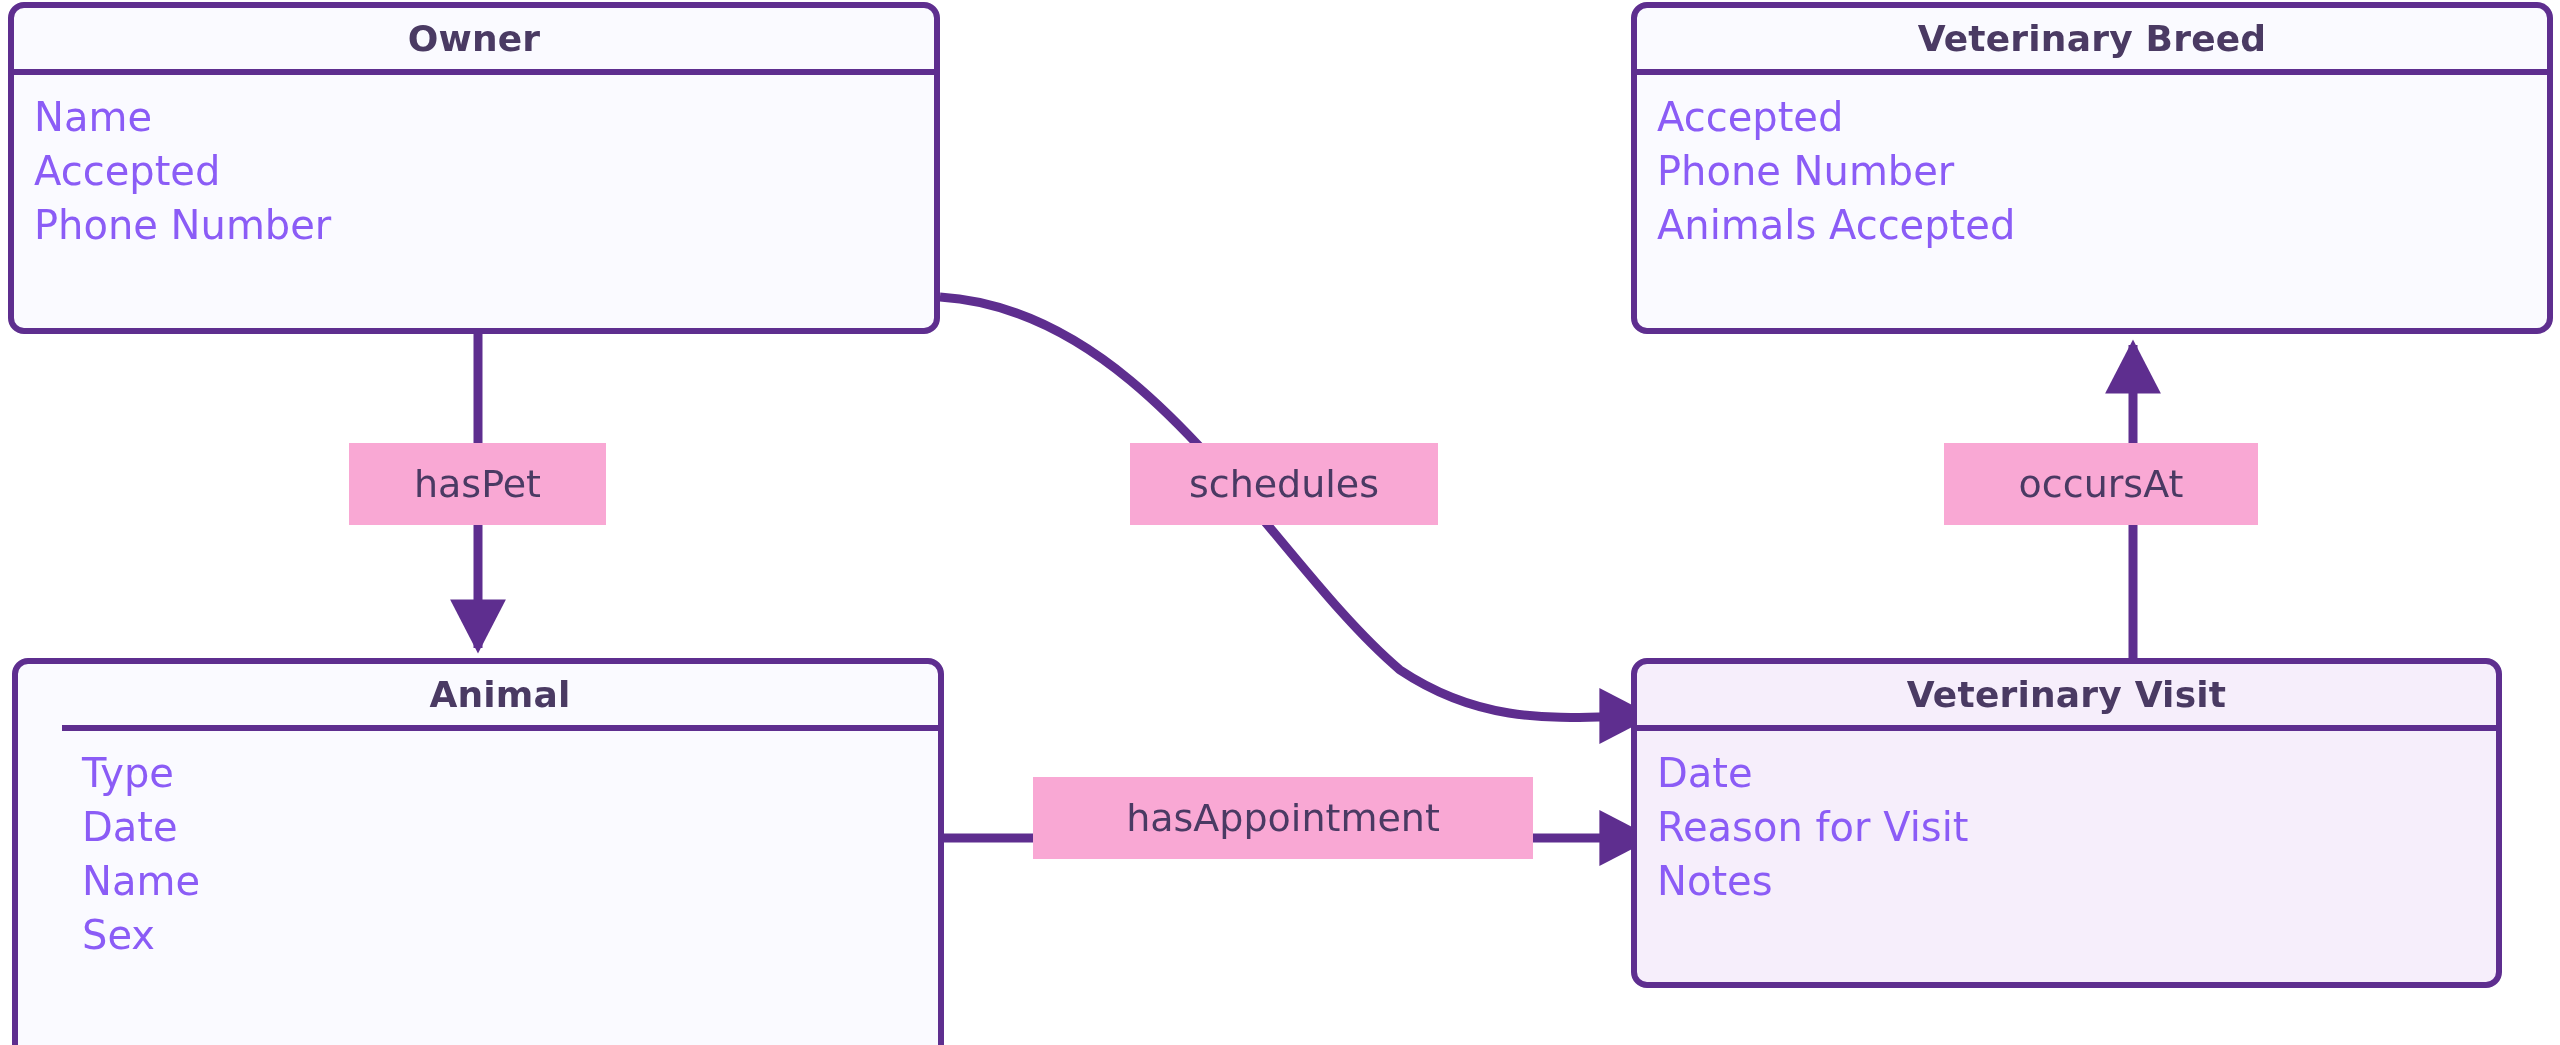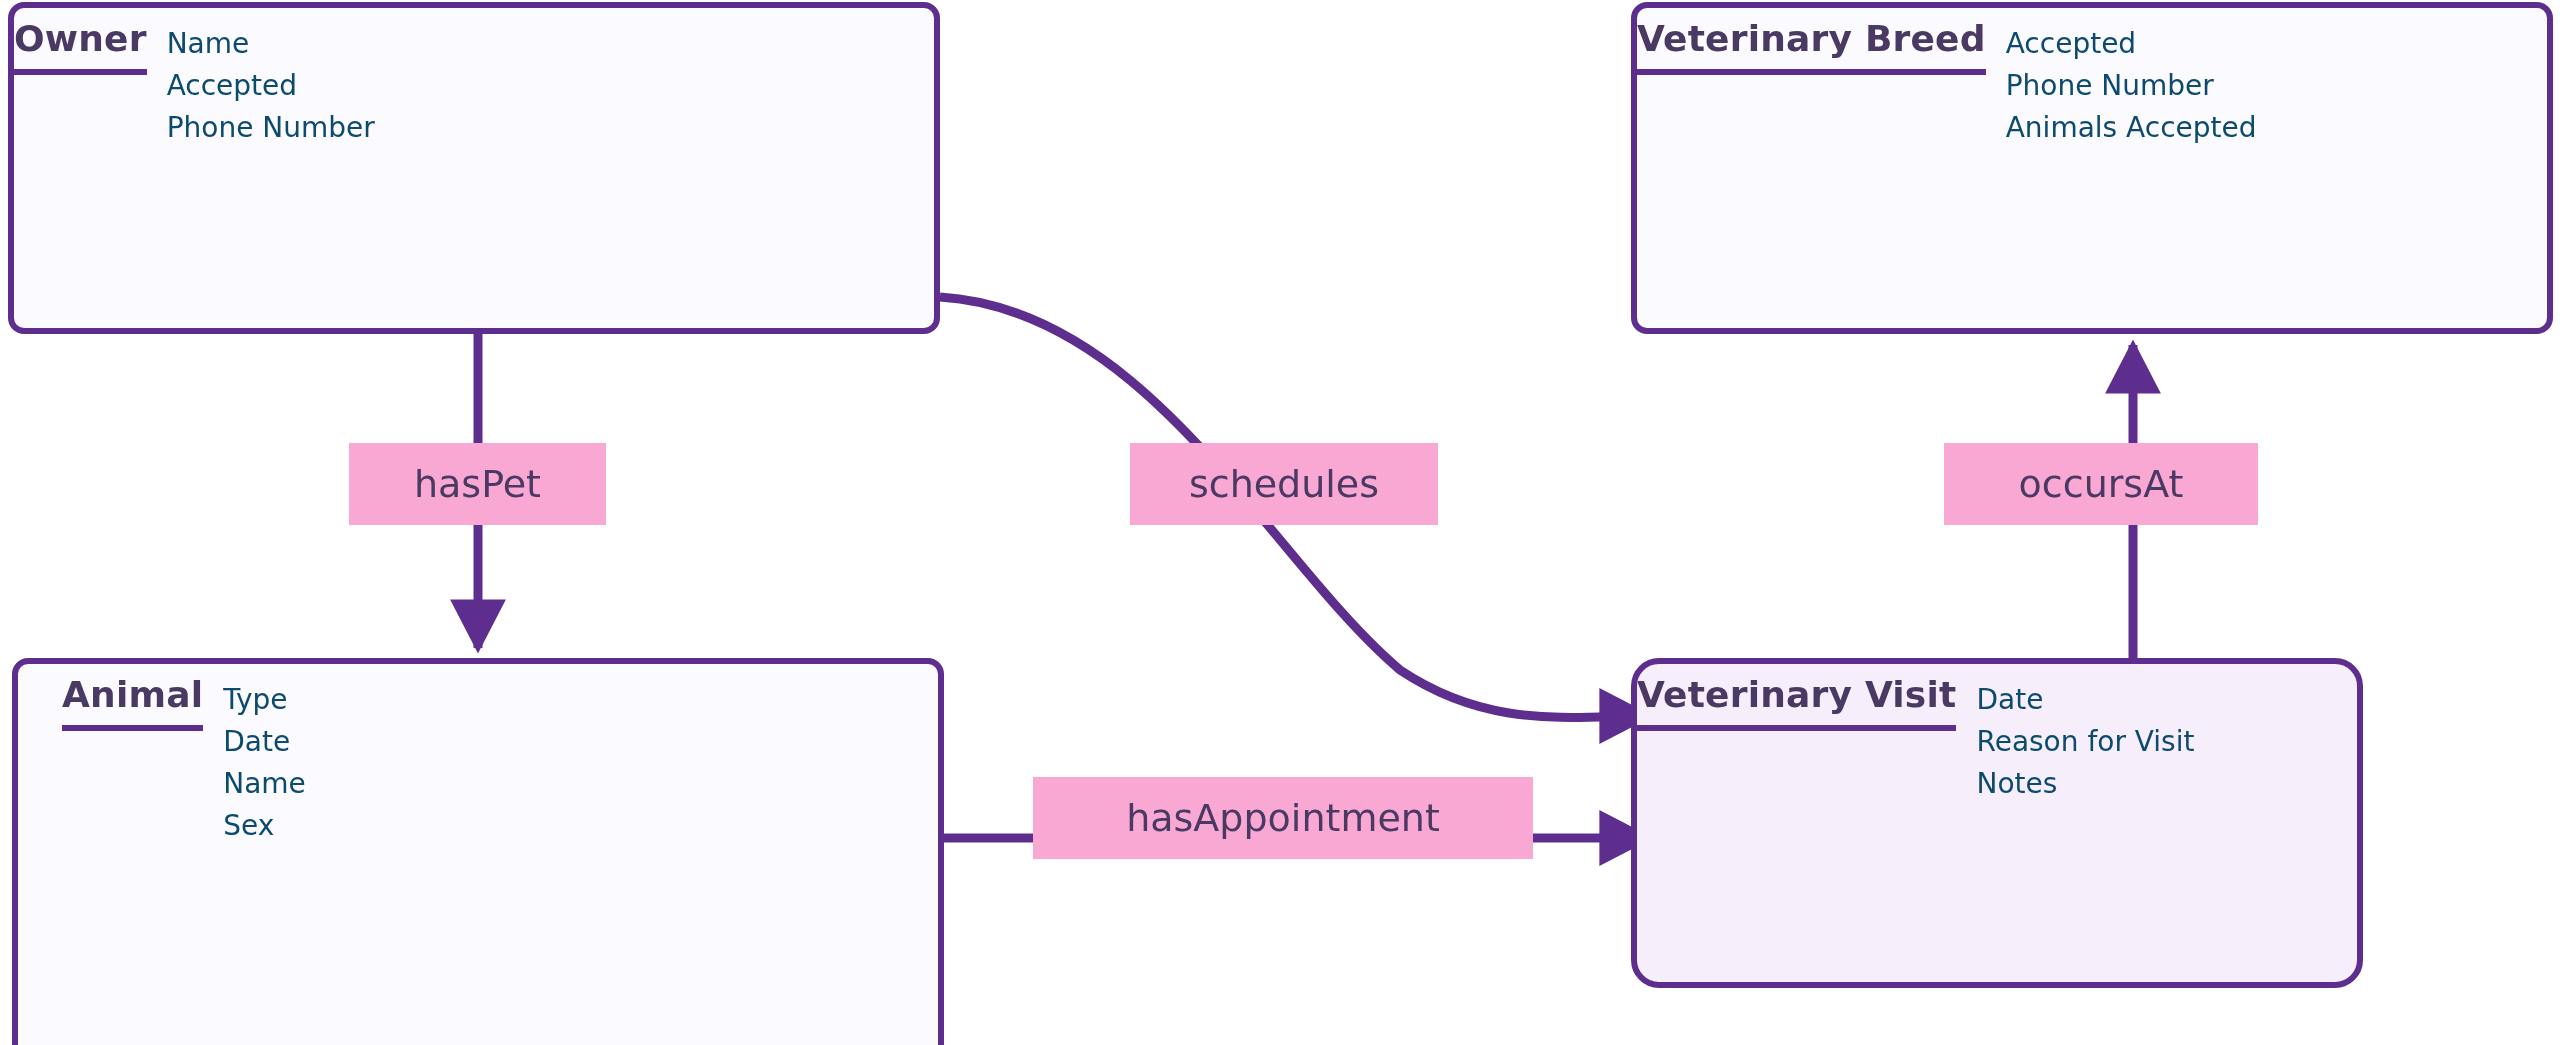--- a/index.html
+++ b/index.html
@@ -24,21 +24,21 @@
     pointer-events: none;
   }
   .entity {
     position: absolute;
     box-sizing: border-box;
     border: 6px solid #5e2e8f;
     border-radius: 16px;
     background: #fafaff;
     overflow: hidden;
     display: flex;
-    flex-direction: row;
+    flex-direction: column;
   }
   .entity.highlight {
     background: #f6eefb;
   }
   .entity-header {
     box-sizing: border-box;
     height: 67px;
     flex: 0 0 67px;
     border-bottom: 6px solid #5e2e8f;
     display: flex;
@@ -51,23 +51,23 @@
     color: #4a3a63;
     letter-spacing: 0.2px;
     white-space: nowrap;
   }
   .entity-body {
     flex: 1 1 auto;
     padding: 22px 20px 0 20px;
     box-sizing: border-box;
   }
   .attr {
-    font-size: 28px;
+    font-size: 40px;
     line-height: 1.0;
-    color: #0c4a6e;
+    color: #8b5cf6;
     margin-bottom: 14px;
     white-space: nowrap;
   }
   .edge-label {
     position: absolute;
     background: #f9a8d4;
     color: #4a3a63;
     font-size: 38px;
     line-height: 1;
     display: flex;
@@ -125,21 +125,21 @@
       <span class="entity-title">Animal</span>
     </div>
     <div class="entity-body">
       <div class="attr">Type</div>
       <div class="attr">Date</div>
       <div class="attr">Name</div>
       <div class="attr">Sex</div>
     </div>
   </div>
 
-  <div class="entity highlight" style="left:1631px; top:658px; width:732px; height:330px;border-radius:28px;">
+  <div class="entity highlight" style="left:1631px; top:658px; width:871px; height:330px;">
     <div class="entity-header">
       <span class="entity-title">Veterinary Visit</span>
     </div>
     <div class="entity-body">
       <div class="attr">Date</div>
       <div class="attr">Reason for Visit</div>
       <div class="attr">Notes</div>
     </div>
   </div>
 

